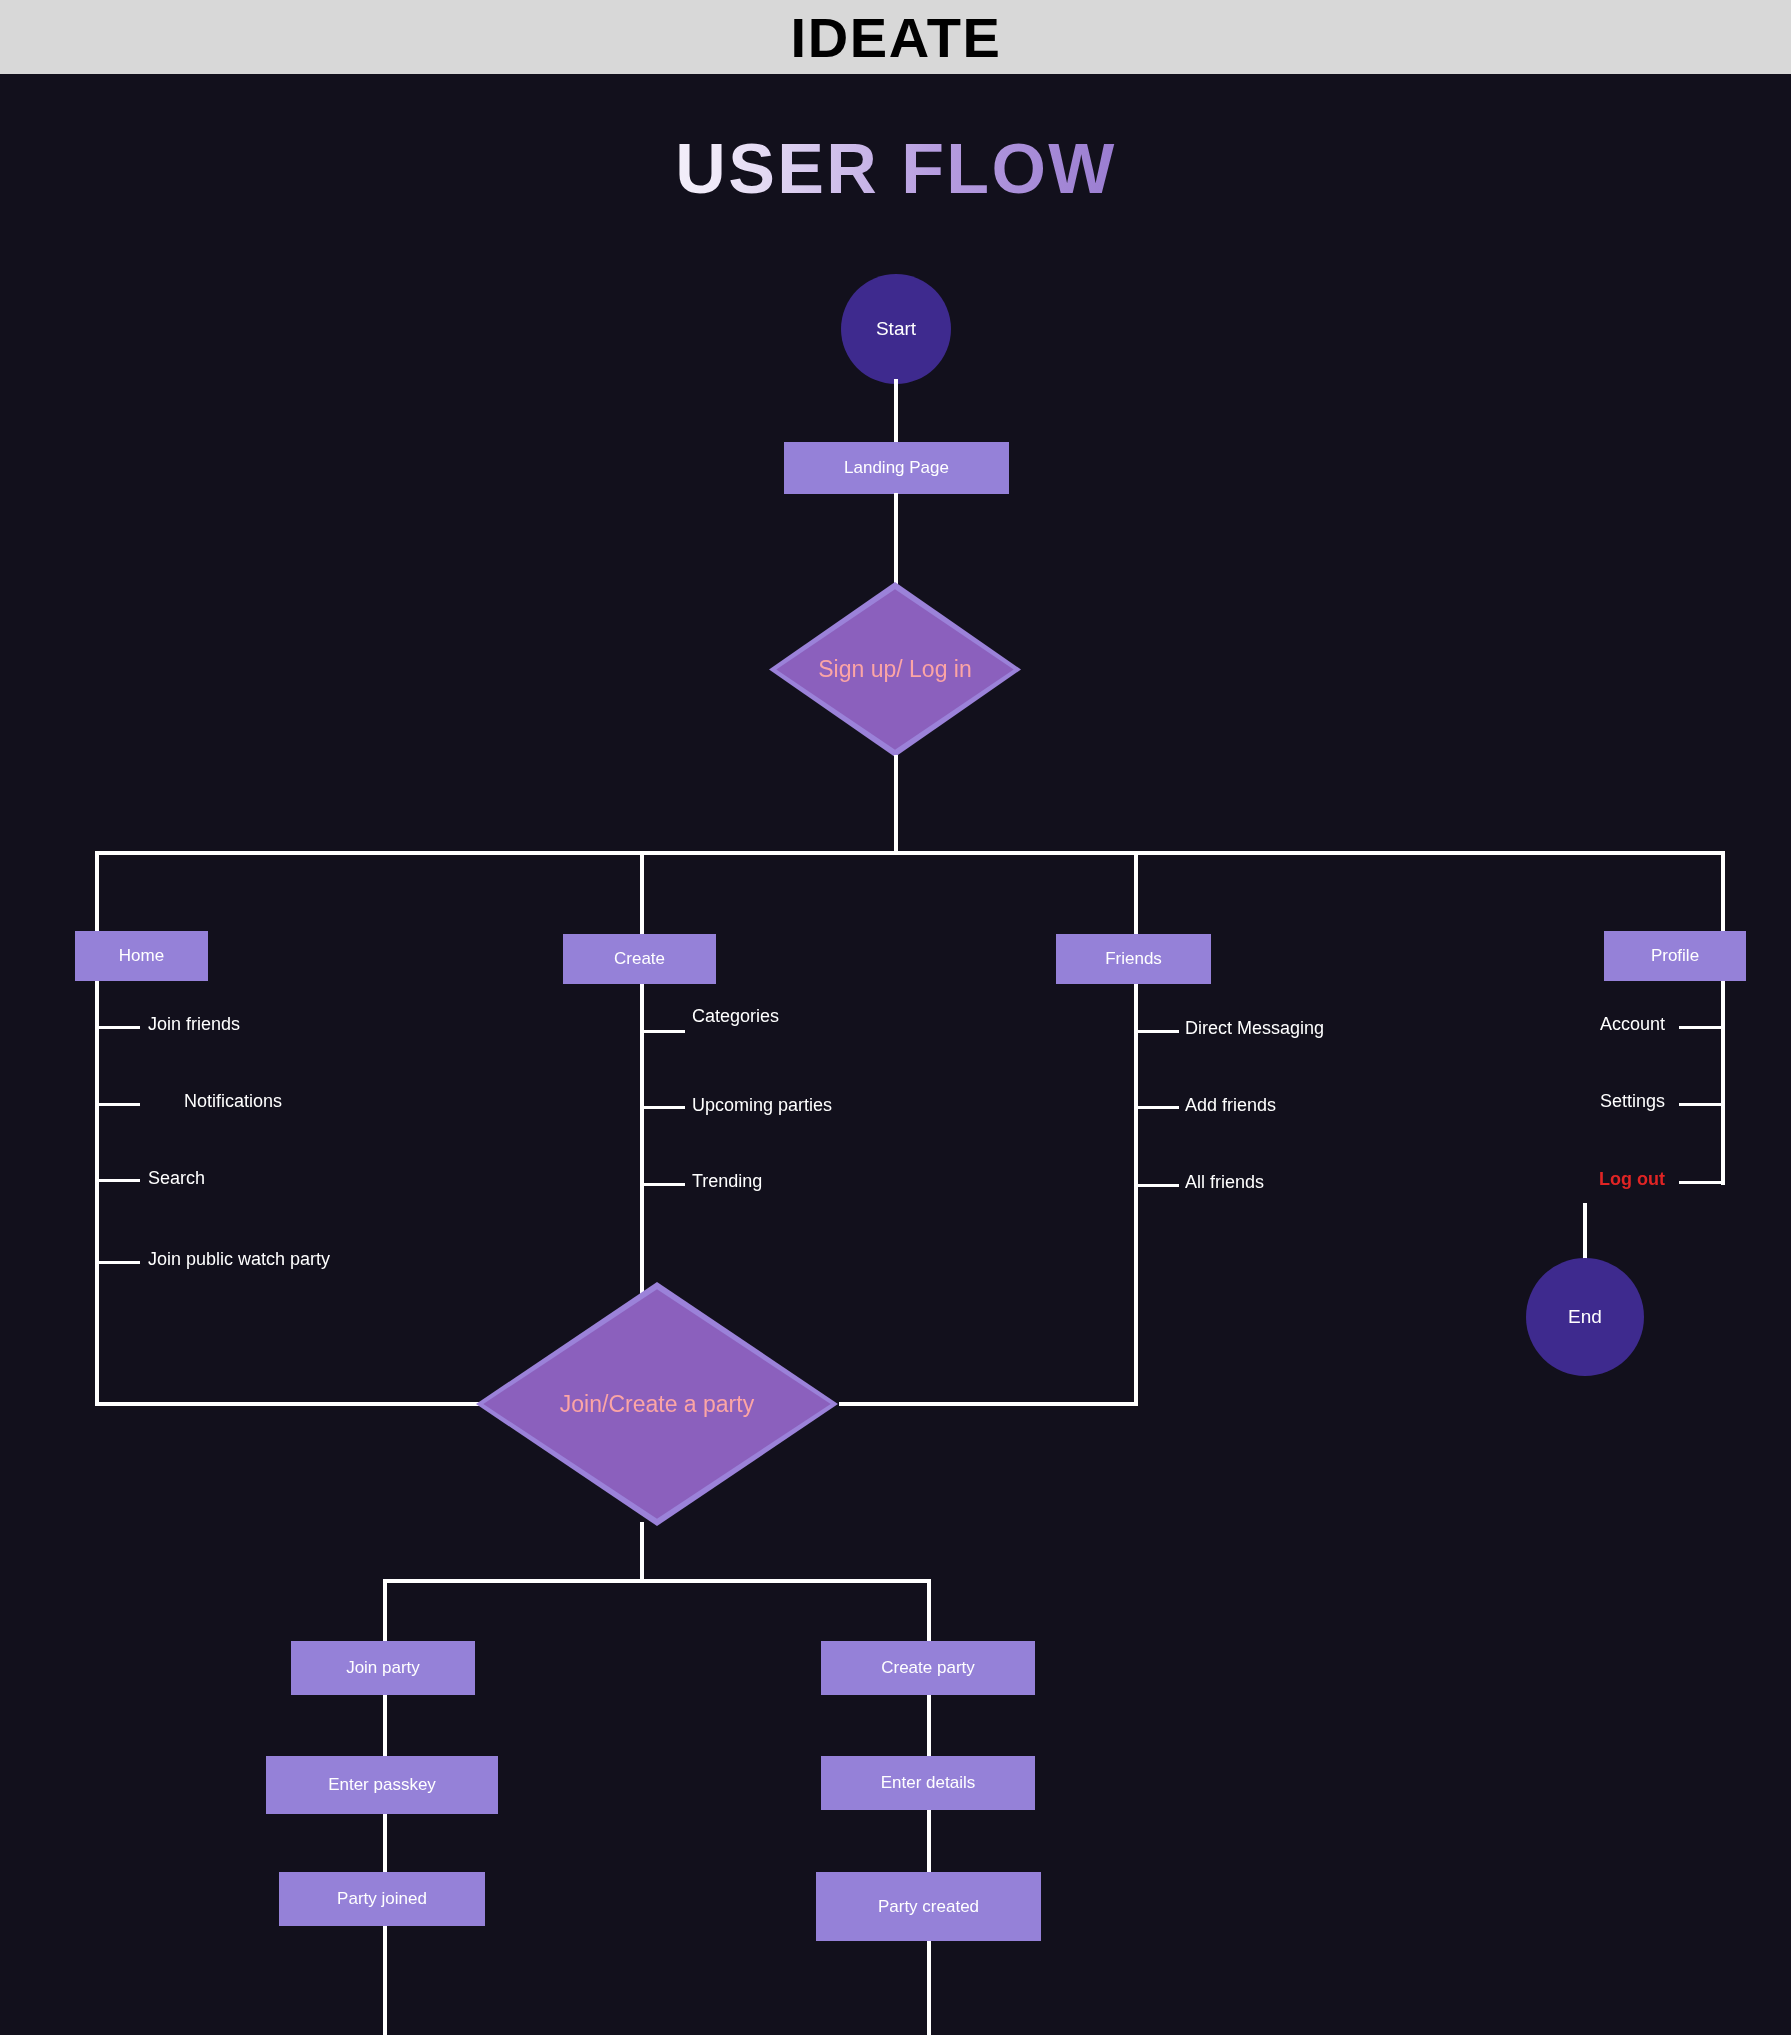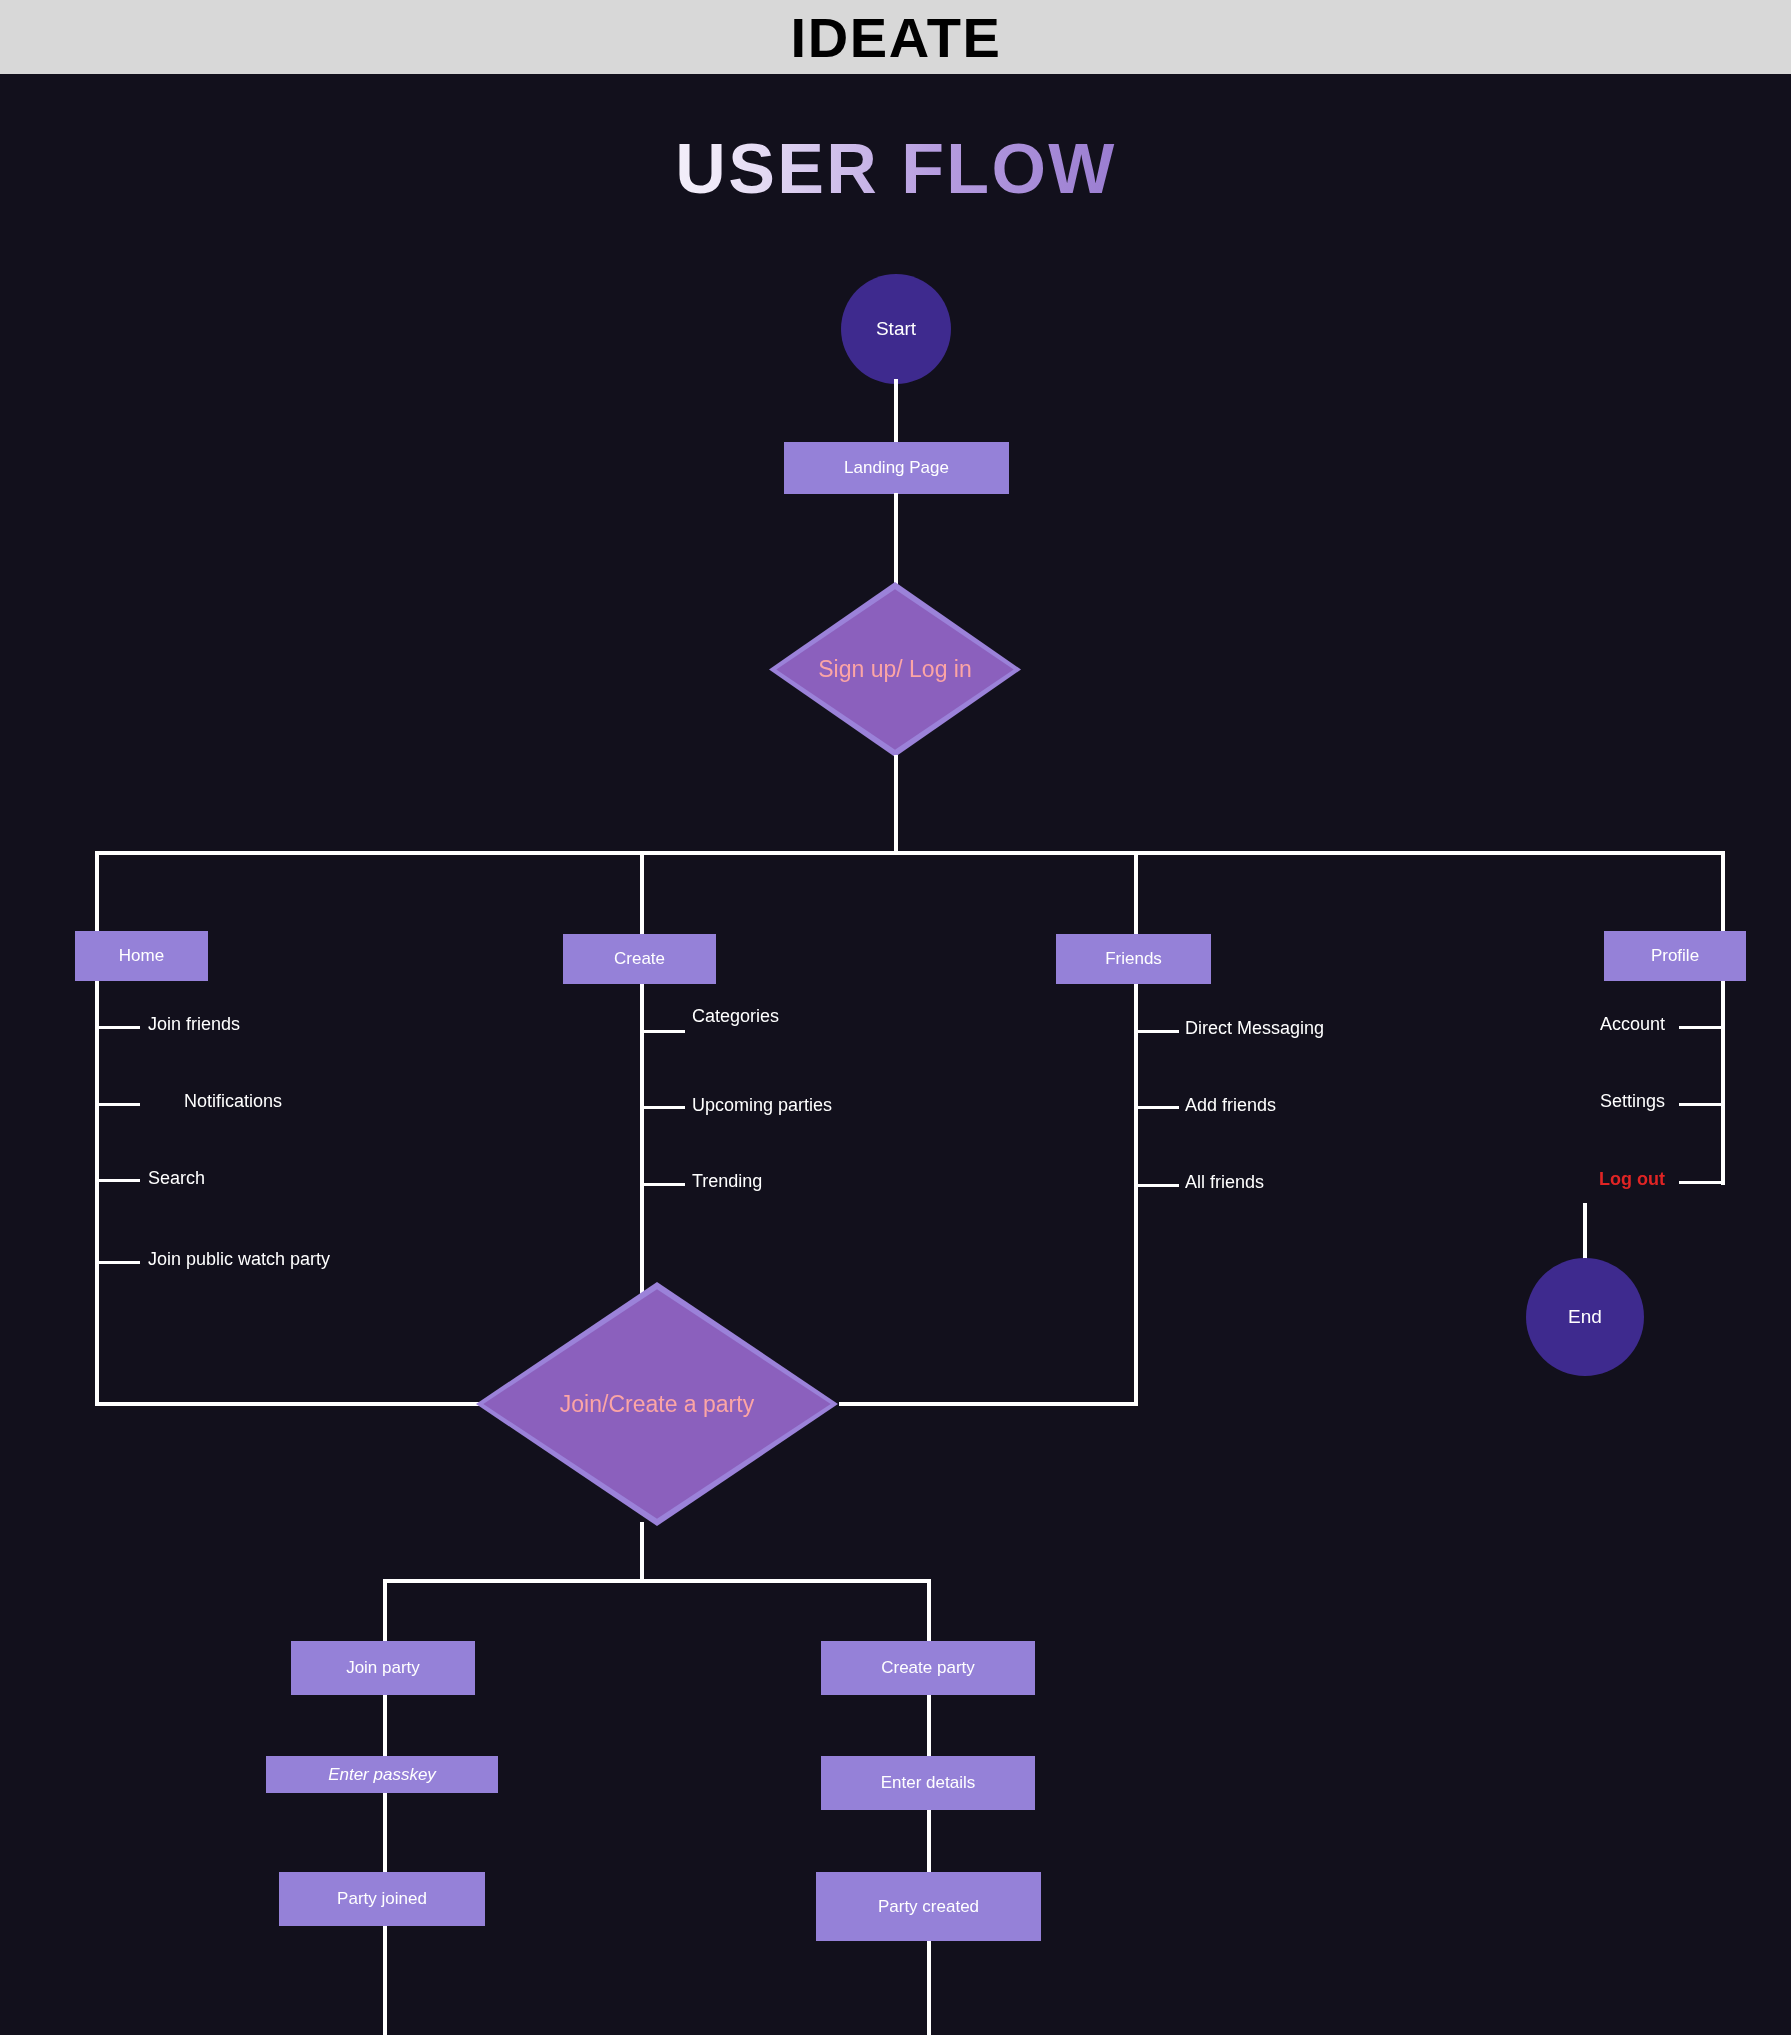--- a/index.html
+++ b/index.html
@@ -136,21 +136,21 @@
     <div class="dlabel">Join/Create a party</div>
   </div>
 
   <div class="line vline" style="left:640px;top:1522px;height:59px;"></div>
   <div class="line hline" style="left:383px;top:1579px;width:547px;"></div>
 
   <div class="line vline" style="left:383px;top:1579px;height:460px;"></div>
   <div class="node" style="left:291px;top:1641px;width:184px;height:54px;">
     <span>Join party</span>
   </div>
-  <div class="node" style="left:266px;top:1756px;width:232px;height:37px;font-style:italic;">
+  <div class="node" style="left:266px;top:1756px;width:232px;height:58px;">
     <span>Enter passkey</span>
   </div>
   <div class="node" style="left:279px;top:1872px;width:206px;height:54px;">
     <span>Party joined</span>
   </div>
 
   <div class="line vline" style="left:927px;top:1579px;height:460px;"></div>
   <div class="node" style="left:821px;top:1641px;width:214px;height:54px;">
     <span>Create party</span>
   </div>

